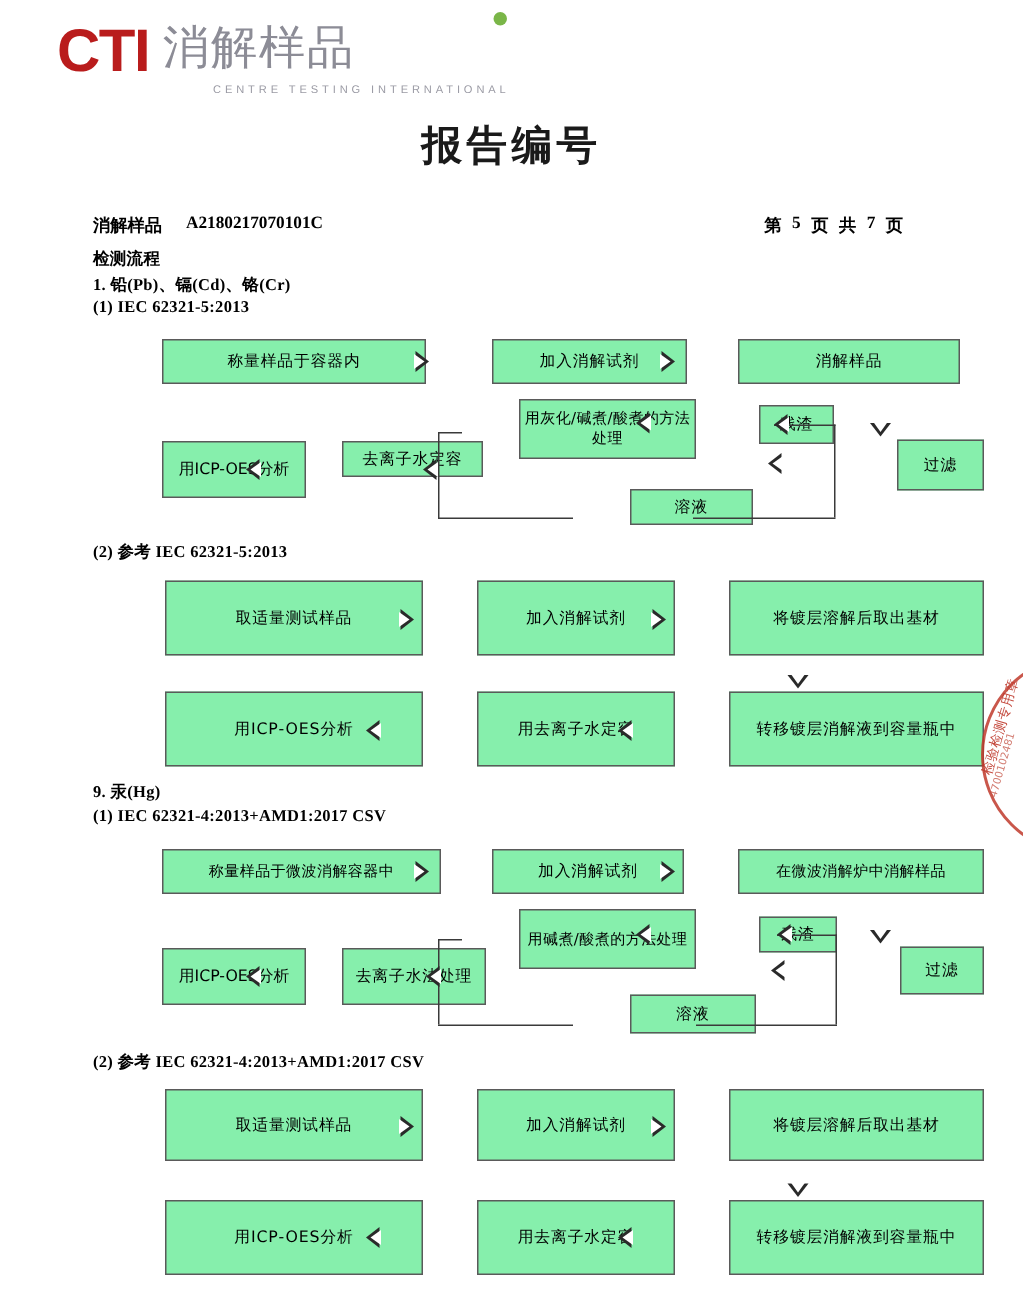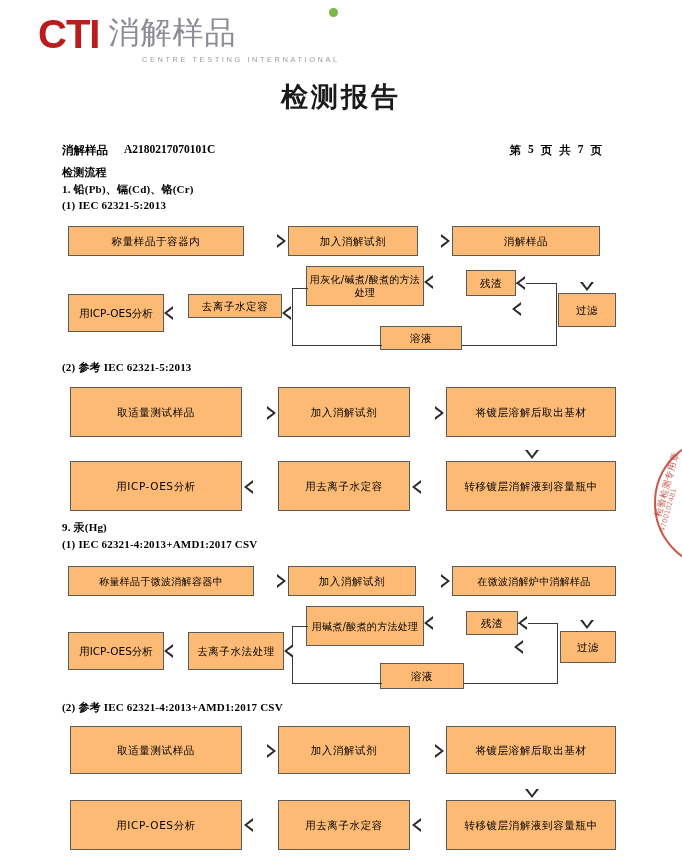--- a/index.html
+++ b/index.html
@@ -59,29 +59,30 @@
     position:absolute;left:62px;
     font-size:11px;font-weight:bold;letter-spacing:.2px;
     white-space:nowrap;
   }
 
   
   .chart{position:absolute;left:0;top:0;}
   .node{
     position:absolute;
     border:1px solid #5a5a5a;
-    background:#fdba74;
+    background:#86efac;
     display:flex;align-items:center;justify-content:center;
     text-align:center;
     font-family:"DejaVu Sans","Liberation Sans",sans-serif;
     font-size:10.5px;
     line-height:13px;
     color:#000;
     box-sizing:border-box;
     letter-spacing:.6px;
+    margin-left:40px;
   }
   .node.small{font-size:10px;letter-spacing:.3px;}
   .node.tight{letter-spacing:0;}
 
   
   .ln{position:absolute;background:#3a3a3a;}
   .ln.h{height:1px;}
   .ln.v{width:1px;}
 
   
@@ -155,21 +156,21 @@
 
 <div class="logo-wrap">
   <div class="logo-row">
     <div class="logo-cti">CTI</div>
     <div class="logo-dot"></div>
     <div class="logo-cn">消解样品</div>
   </div>
   <div class="logo-sub">CENTRE TESTING INTERNATIONAL</div>
 </div>
 
-<div class="doc-title">检测报告</div>
+<div class="doc-title">报告编号</div>
 
 <div class="meta">
   <div class="meta-left">
     <span>消解样品</span>
     <span>A2180217070101C</span>
   </div>
   <div class="meta-right">
     <span>第</span>
     <span>5</span>
     <span>页</span>

